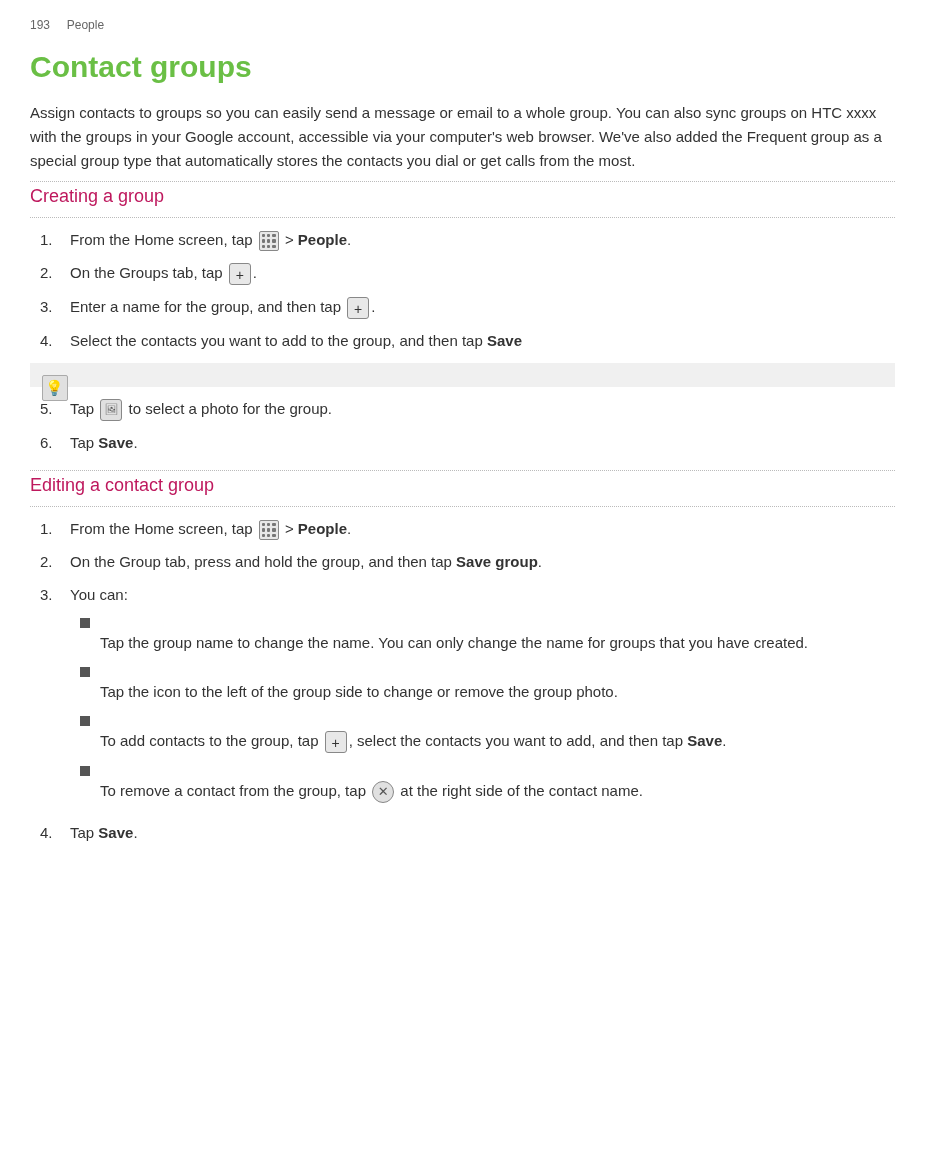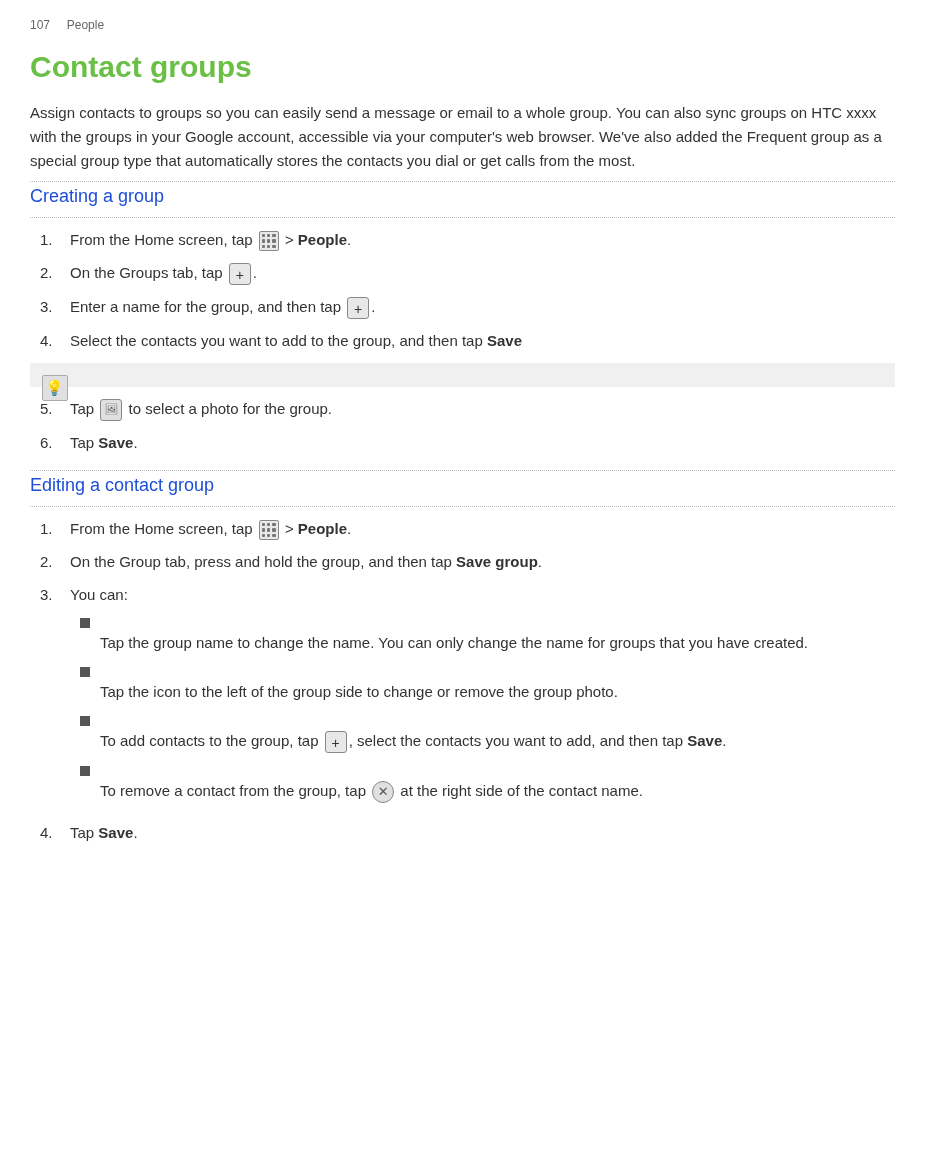--- a/index.html
+++ b/index.html
@@ -33,21 +33,21 @@
       color: #333;
       line-height: 1.6;
     }
     .section-divider {
       border: none;
       border-top: 1px dotted #bbb;
       margin: 8px 0 4px 0;
     }
     .section-title {
       font-size: 18px;
-      color: #1d4ed8;
+      color: #be185d;
       margin: 4px 0 10px 0;
       font-weight: normal;
     }
     .steps-list {
       list-style: none;
       margin: 0 0 0 10px;
       padding: 0;
     }
     .steps-list li {
       display: flex;
@@ -168,21 +168,21 @@
       color: #555;
       margin: 0 2px;
     }
   </style>
 </head>
 <body>
 
 <div class="page-wrapper">
 
   <div class="page-header">
-    <span>107</span>
+    <span>193</span>
     &nbsp;&nbsp;&nbsp;
     <span>People</span>
   </div>
 
   <h1 class="page-title">Contact groups</h1>
 
   <p class="intro-text">Assign contacts to groups so you can easily send a message or email to a whole group. You can also sync groups on HTC xxxx with the groups in your Google account, accessible via your computer's web browser. We've also added the Frequent group as a special group type that automatically stores the contacts you dial or get calls from the most.</p>
 
   <hr class="section-divider">
   <h2 class="section-title">Creating a group</h2>

